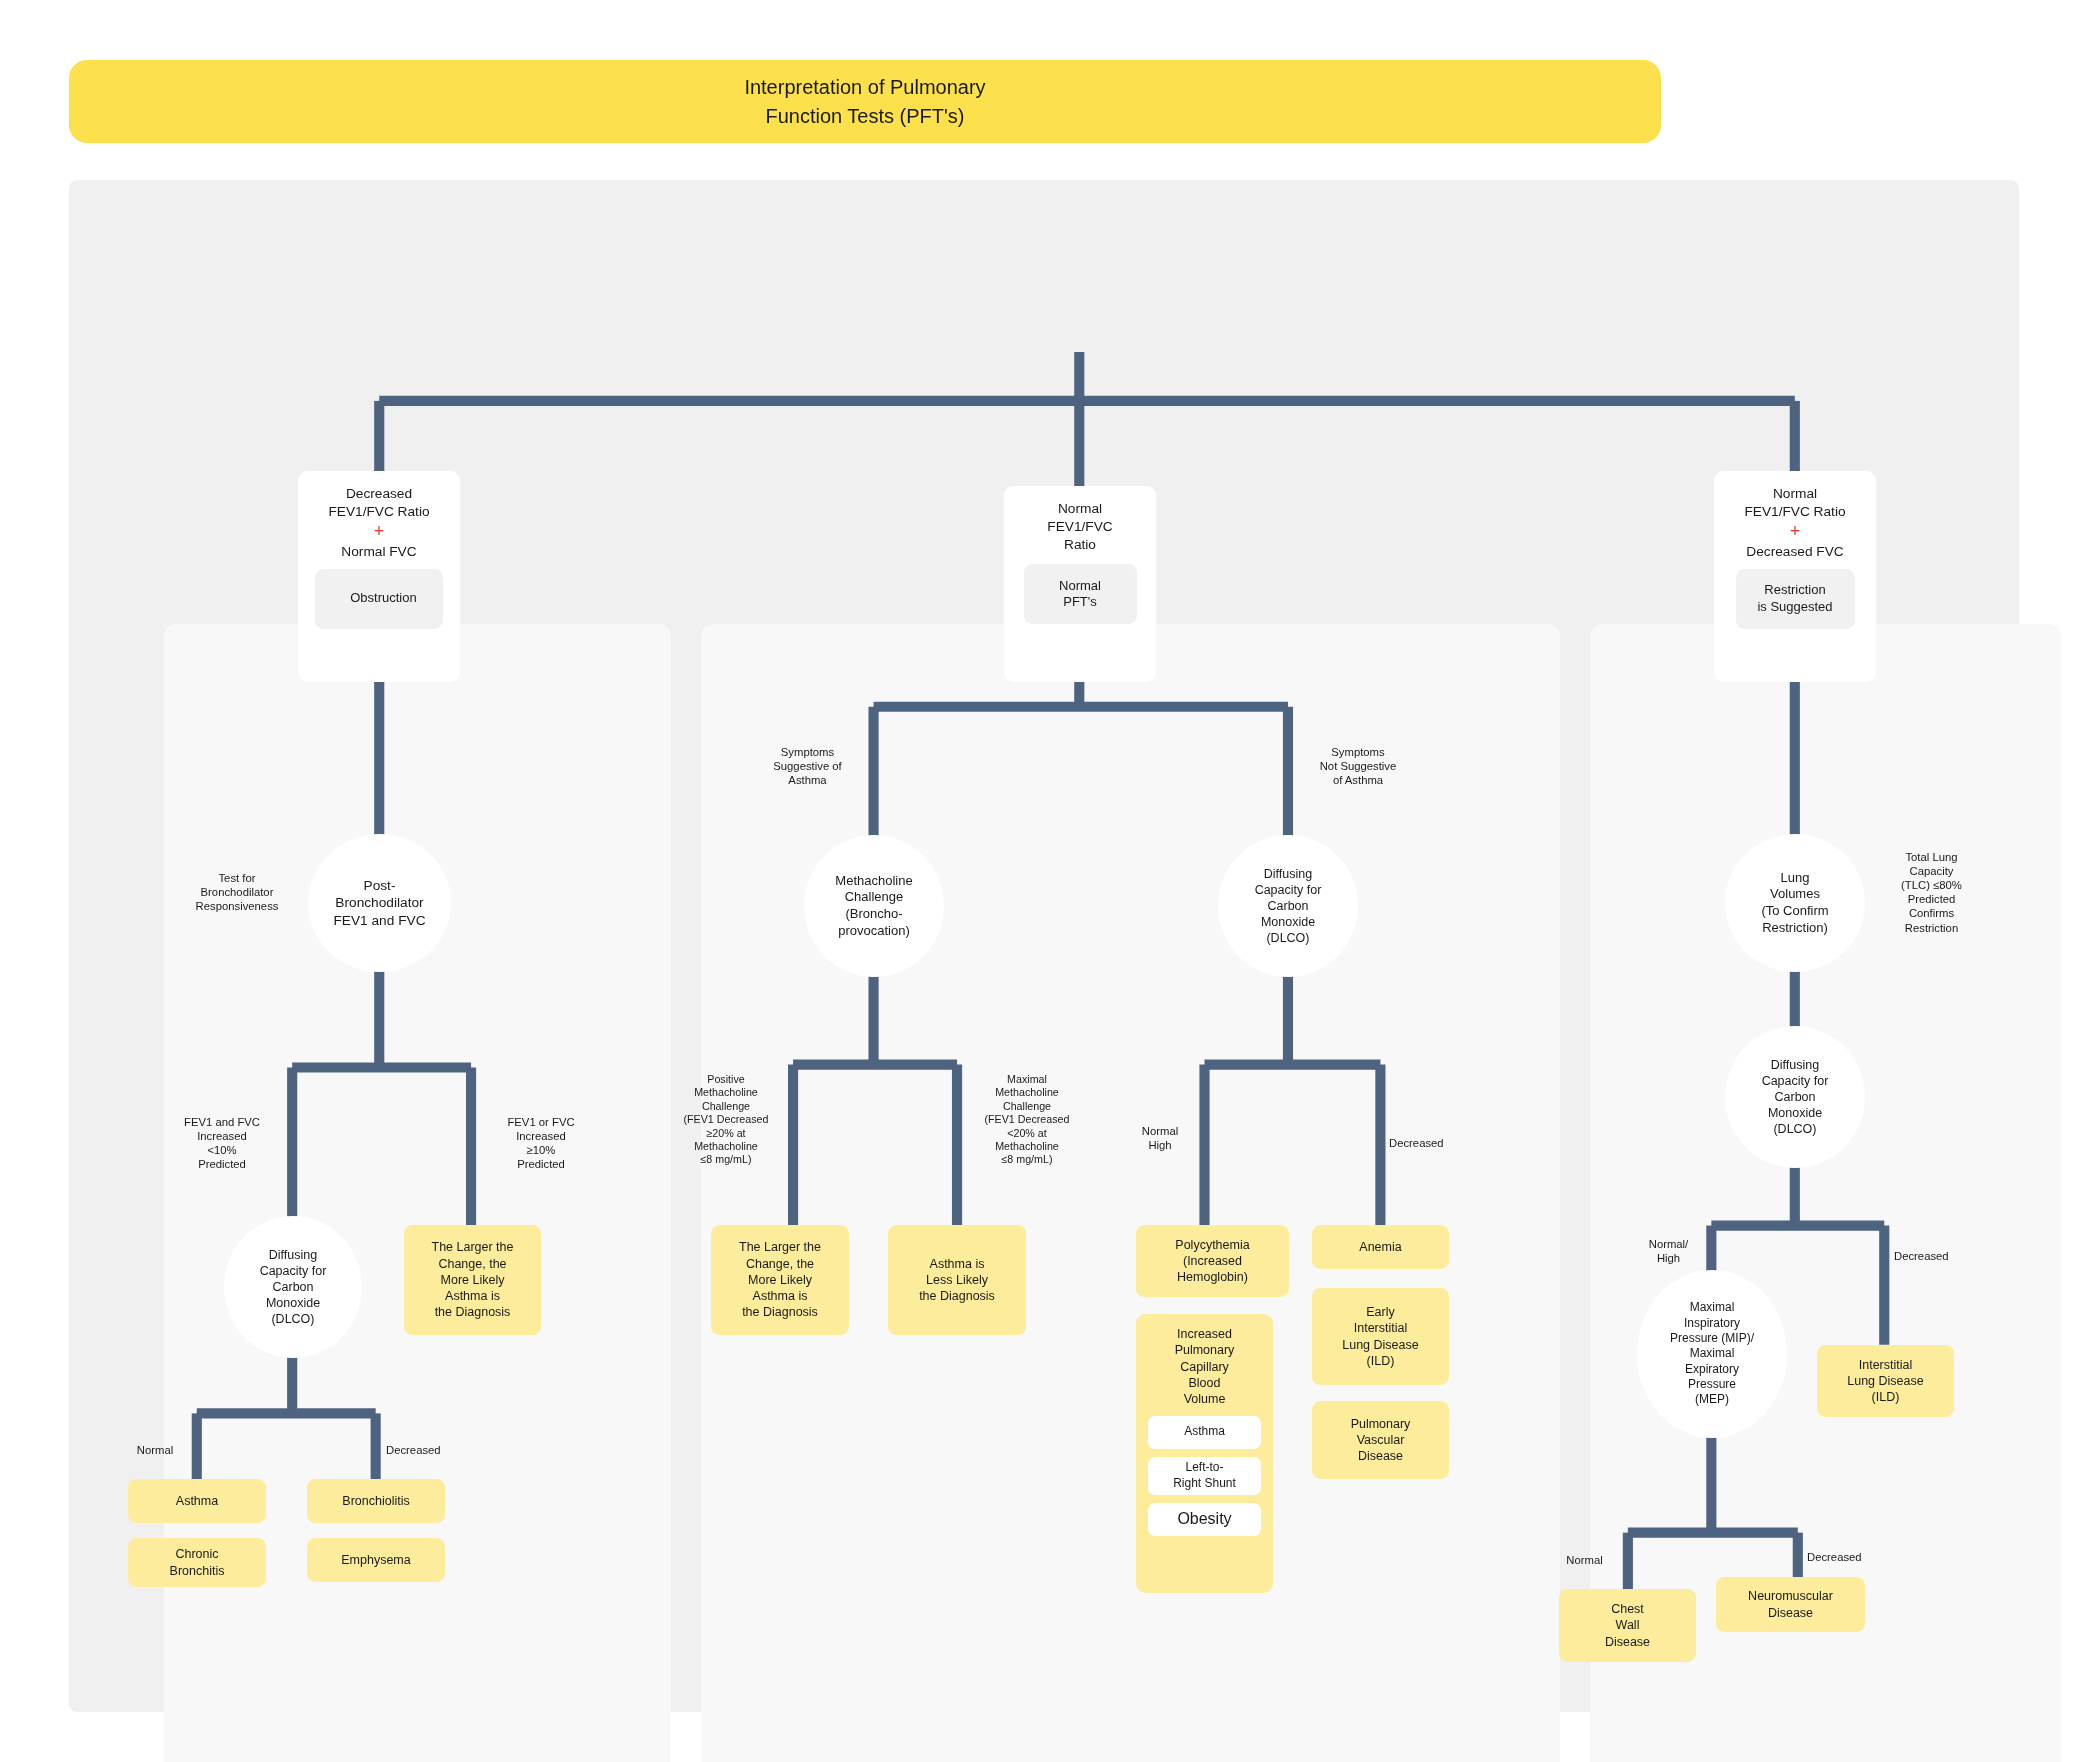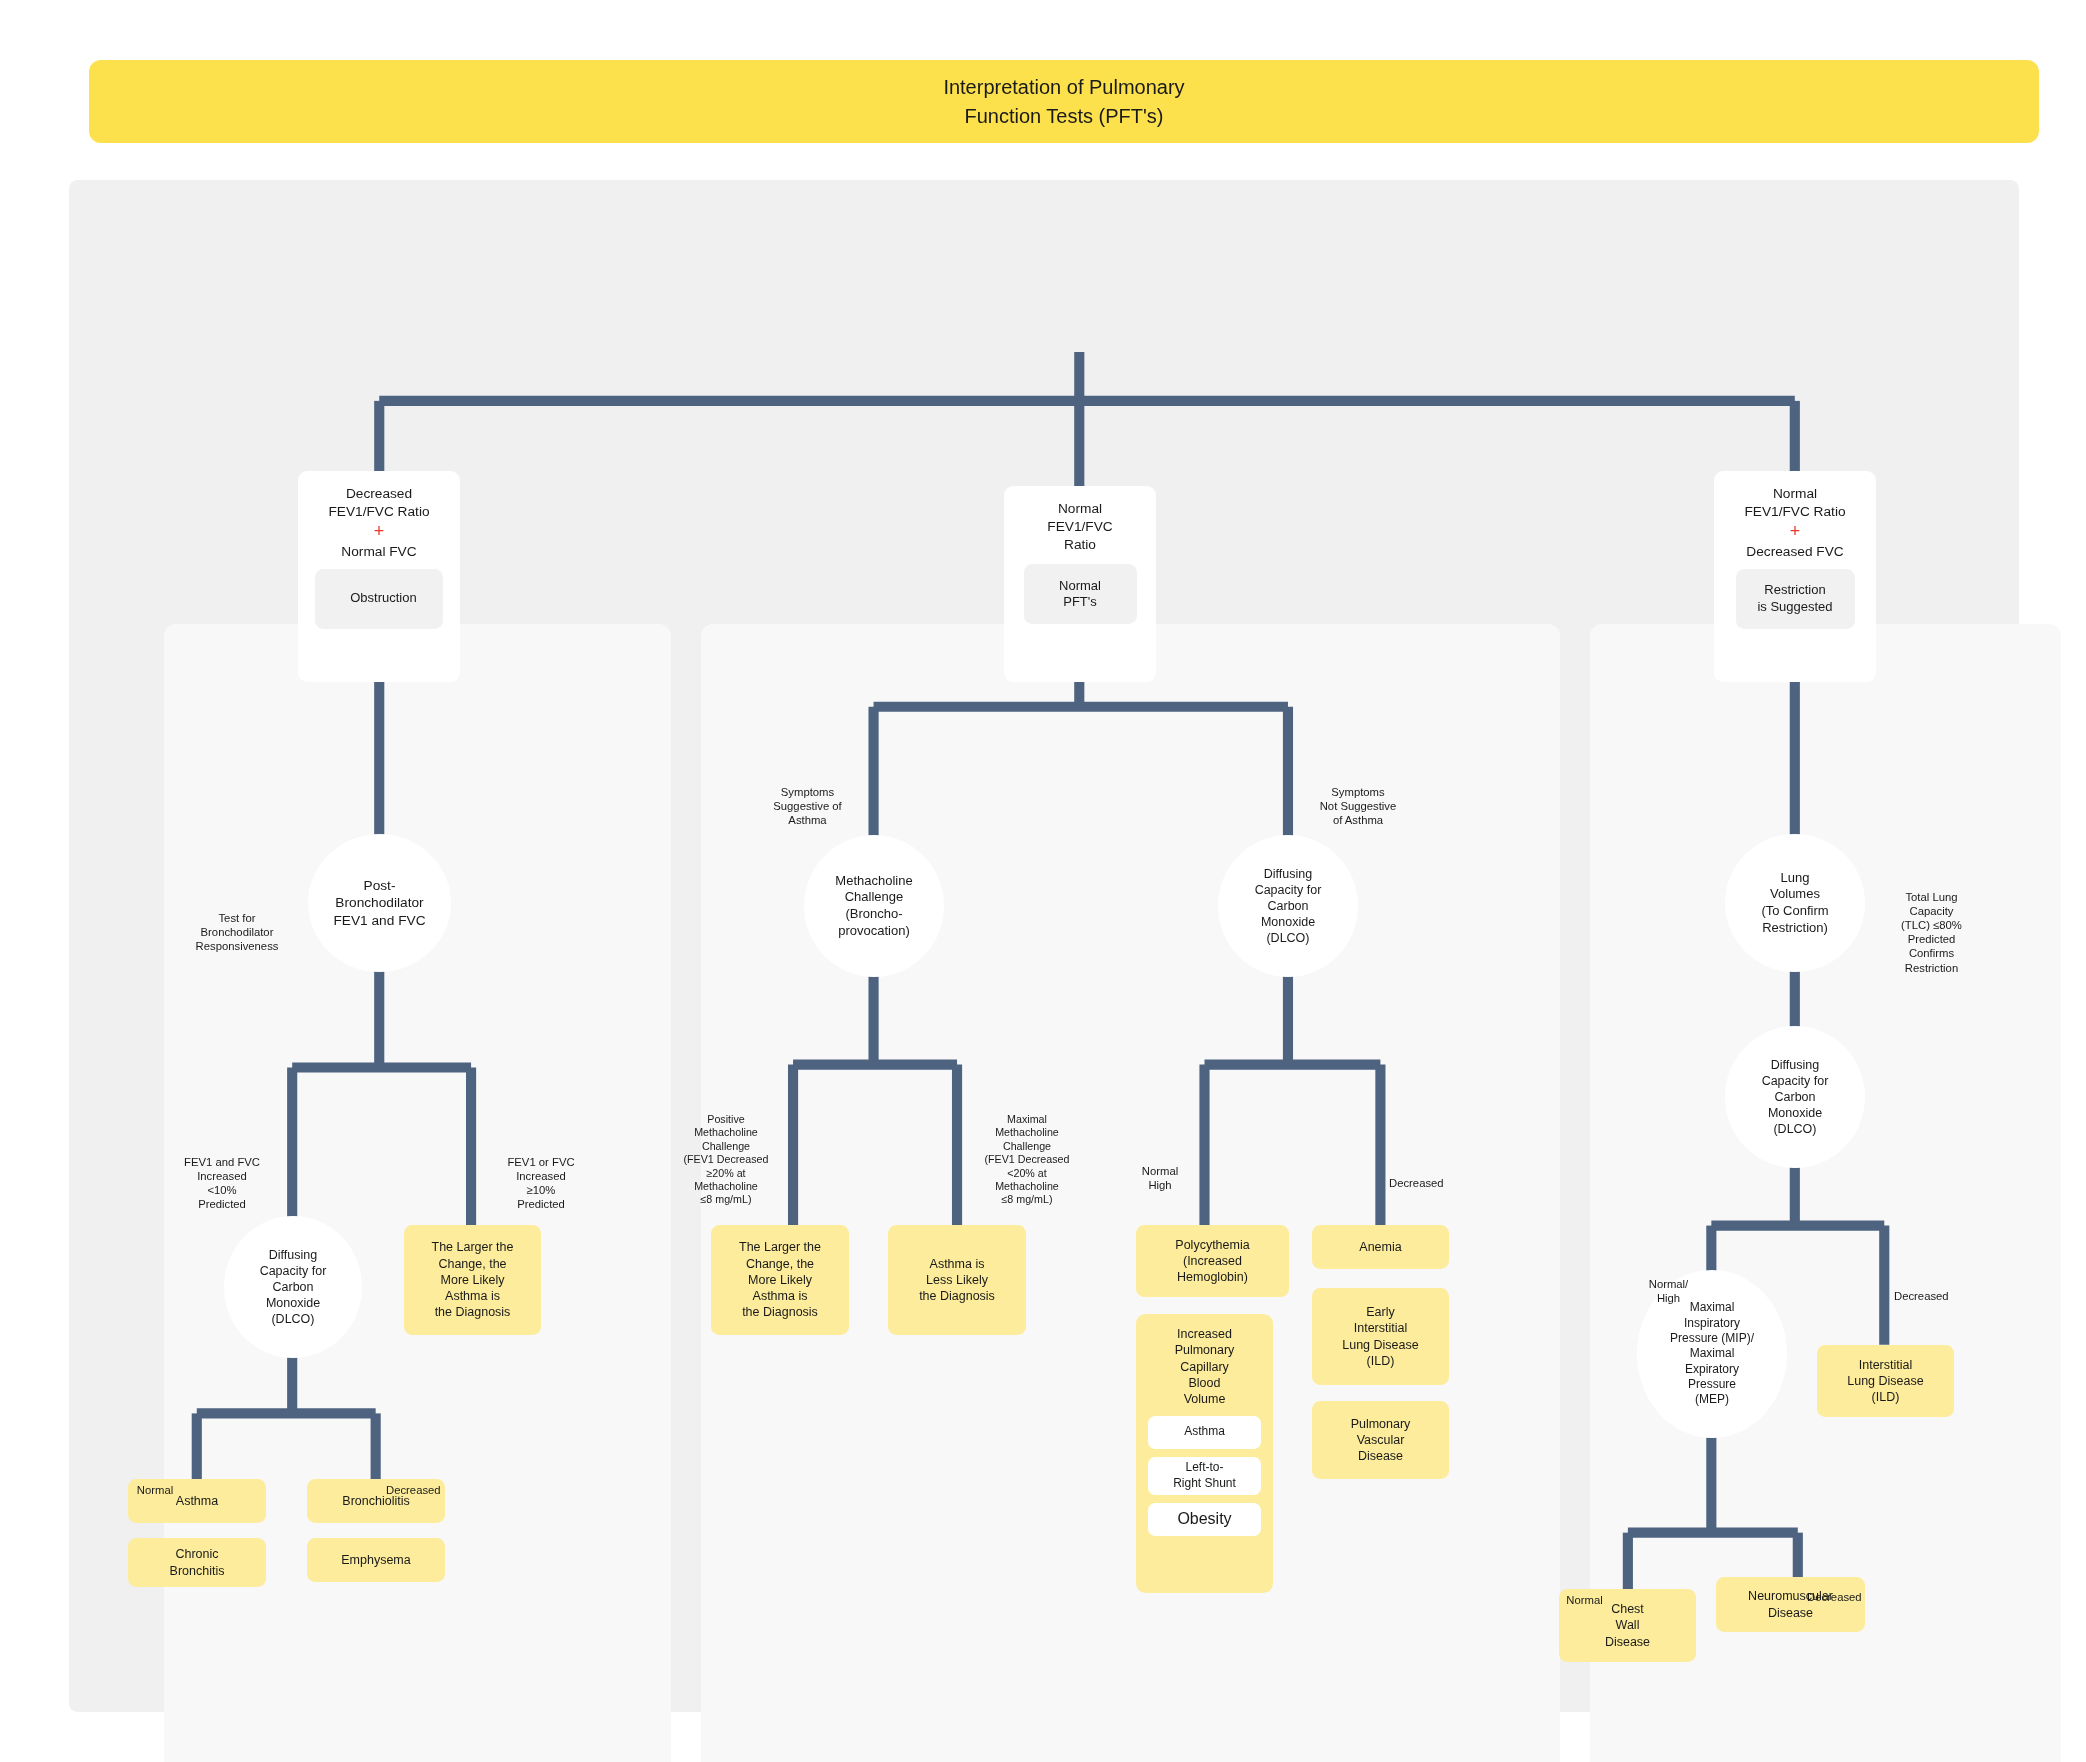--- a/index.html
+++ b/index.html
@@ -1,24 +1,24 @@
 <!DOCTYPE html>
 <html style="font-size:9.5px"><head>
 <meta charset="utf-8">
 <style>
   html,body{margin:0;padding:0;background:#ffffff;}
   body{font-family:"Liberation Sans",sans-serif;}
   #page{position:relative;width:2087px;height:1763px;background:#ffffff;overflow:hidden;}
 
   
   #title-banner{
-    position:absolute;left:69px;top:60px;width:1950px;height:83px;
-    background:#FCE04C;border-radius:12px;
+    position:absolute;left:69px;top:60px;width:1592px;height:83px;
+    background:#FCE04C;border-radius:18px;
     display:flex;align-items:center;justify-content:center;
-    text-align:center;color:#1a1a1a;font-size:20px;line-height:1.45;margin-left:20px;
+    text-align:center;color:#1a1a1a;font-size:20px;line-height:1.45;
   }
 
   
   #canvas{
     position:absolute;left:69px;top:180px;width:1950px;height:1532px;
     background:#f0f0f0;border-radius:8.3px;
   }
 
   
   .panel{position:absolute;top:444px;background:#f8f8f8;border-radius:12px;}
@@ -55,21 +55,21 @@
     position:absolute;background:#FCEC9B;border-radius:9.5px;
     display:flex;flex-direction:column;align-items:center;z-index:5;
   }
   .ygroup .gtitle{text-align:center;line-height:1.3;color:#1a1a1a;}
   .wsub{
     background:#ffffff;border-radius:7.2px;width:113px;
     display:flex;align-items:center;justify-content:center;text-align:center;
     line-height:1.3;color:#1a1a1a;
   }
   .edgelabel{
-    position:absolute;color:#1a1a1a;text-align:center;line-height:1.25;z-index:6;margin-top:40px;
+    position:absolute;color:#1a1a1a;text-align:center;line-height:1.25;z-index:6;
   }
   .plus{color:#e8392b;font-size:18px;line-height:1.2;}
 </style>
 </head>
 <body>
 
 <div id="page">
 
   <div id="title-banner">
     <div>

